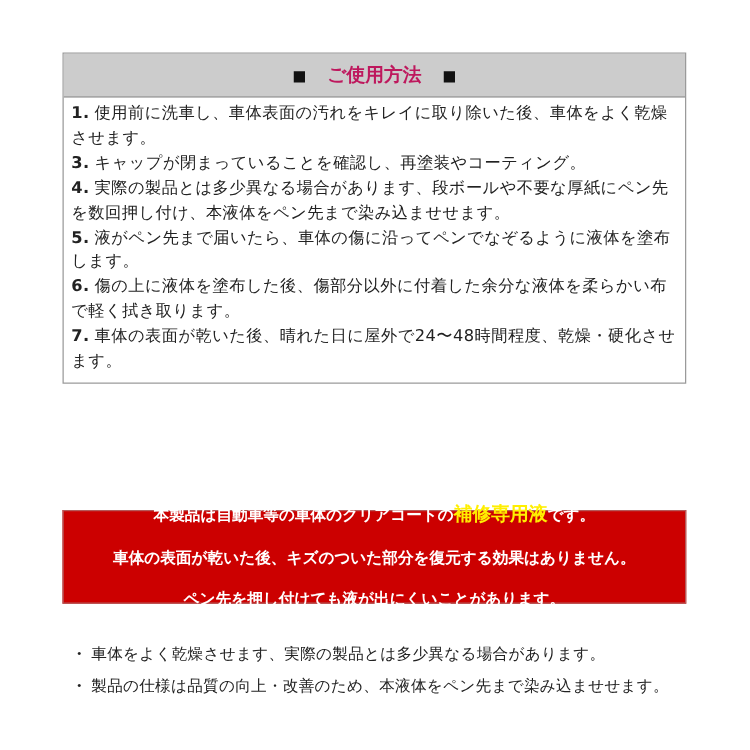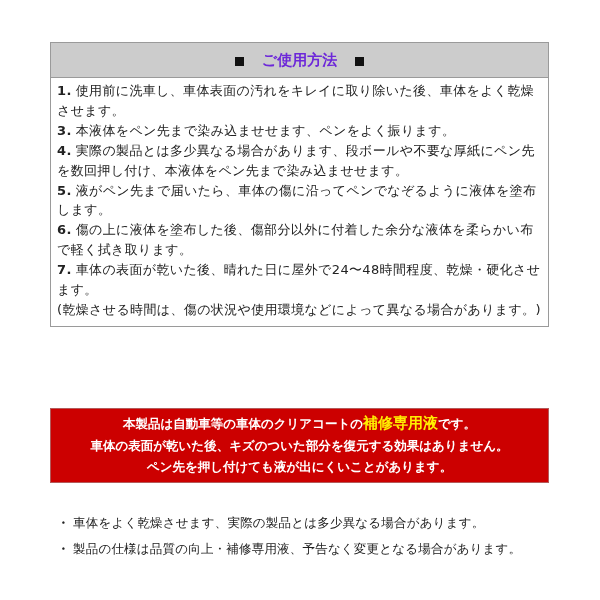--- a/index.html
+++ b/index.html
@@ -25,21 +25,21 @@
     }
     .usage-header {
       height: 34px;
       background: #cccccc;
       border-bottom: 1px solid #9a9a9a;
       display: flex;
       align-items: center;
       justify-content: center;
       font-weight: bold;
       font-size: 15px;
-      color: #6d28d9;
+      color: #be185d;
     }
     .usage-header .sq {
       display: inline-block;
       width: 9px;
       height: 9px;
       background: #111111;
       margin: 0 18px;
       position: relative;
       top: 1px;
     }
@@ -65,20 +65,21 @@
       background: #cc0000;
       border: 1px solid #b45a5a;
       color: #ffffff;
       font-weight: bold;
       font-size: 12.5px;
       text-align: center;
       display: flex;
       flex-direction: column;
       justify-content: center;
       line-height: 21.5px;
+      gap: 12px;
     }
     .notice-box .hl {
       color: #ffef00;
       font-size: 15px;
     }
     .notes {
       position: absolute;
       left: 57px;
       top: 510px;
       width: 500px;
@@ -101,39 +102,38 @@
 <body>
 
 <div class="usage-box">
   <div class="usage-header">
     <span class="sq"></span>
     <span>ご使用方法</span>
     <span class="sq"></span>
   </div>
   <div class="usage-body">
     <p><span class="step-num">1.</span><span>使用前に洗車し、車体表面の汚れをキレイに取り除いた後、車体をよく乾燥させます。</span></p>
-    <p><span class="step-num">3.</span><span>本液体をペン先まで染み込ませせます、ペンをよく振ります。</span></p>
+    <p><span class="step-num">3.</span><span>キャップが閉まっていることを確認し、再塗装やコーティング。</span></p>
     <p><span class="step-num">4.</span><span>実際の製品とは多少異なる場合があります、段ボールや不要な厚紙にペン先を数回押し付け、本液体をペン先まで染み込ませせます。</span></p>
     <p><span class="step-num">5.</span><span>液がペン先まで届いたら、車体の傷に沿ってペンでなぞるように液体を塗布します。</span></p>
     <p><span class="step-num">6.</span><span>傷の上に液体を塗布した後、傷部分以外に付着した余分な液体を柔らかい布で軽く拭き取ります。</span></p>
     <p><span class="step-num">7.</span><span>車体の表面が乾いた後、晴れた日に屋外で24〜48時間程度、乾燥・硬化させます。</span></p>
-    <p><span>(乾燥させる時間は、傷の状況や使用環境などによって異なる場合があります。)</span></p>
   </div>
 </div>
 
 <div class="notice-box">
   <div>
     <span>本製品は自動車等の車体のクリアコートの</span><span class="hl">補修専用液</span><span>です。</span>
   </div>
   <div>車体の表面が乾いた後、キズのついた部分を復元する効果はありません。</div>
   <div>ペン先を押し付けても液が出にくいことがあります。</div>
 </div>
 
 <div class="notes">
   <div class="note-item">
     <span class="note-bullet">・</span>
     <span>車体をよく乾燥させます、実際の製品とは多少異なる場合があります。</span>
   </div>
   <div class="note-item">
     <span class="note-bullet">・</span>
-    <span>製品の仕様は品質の向上・補修専用液、予告なく変更となる場合があります。</span>
+    <span>製品の仕様は品質の向上・改善のため、本液体をペン先まで染み込ませせます。</span>
   </div>
 </div>
 
 </body></html>

